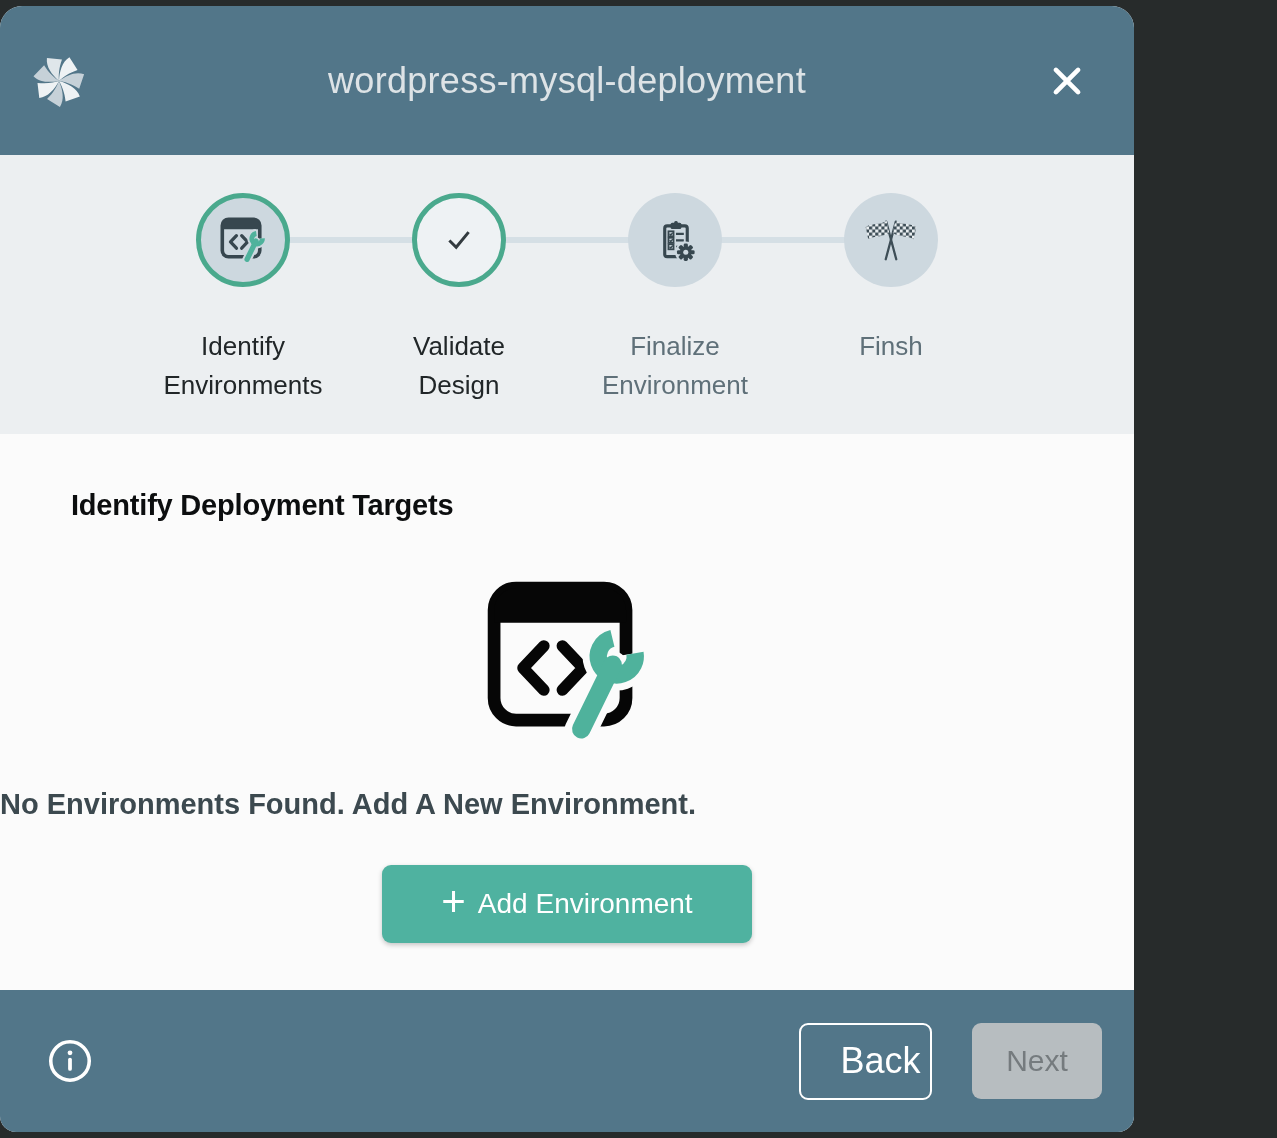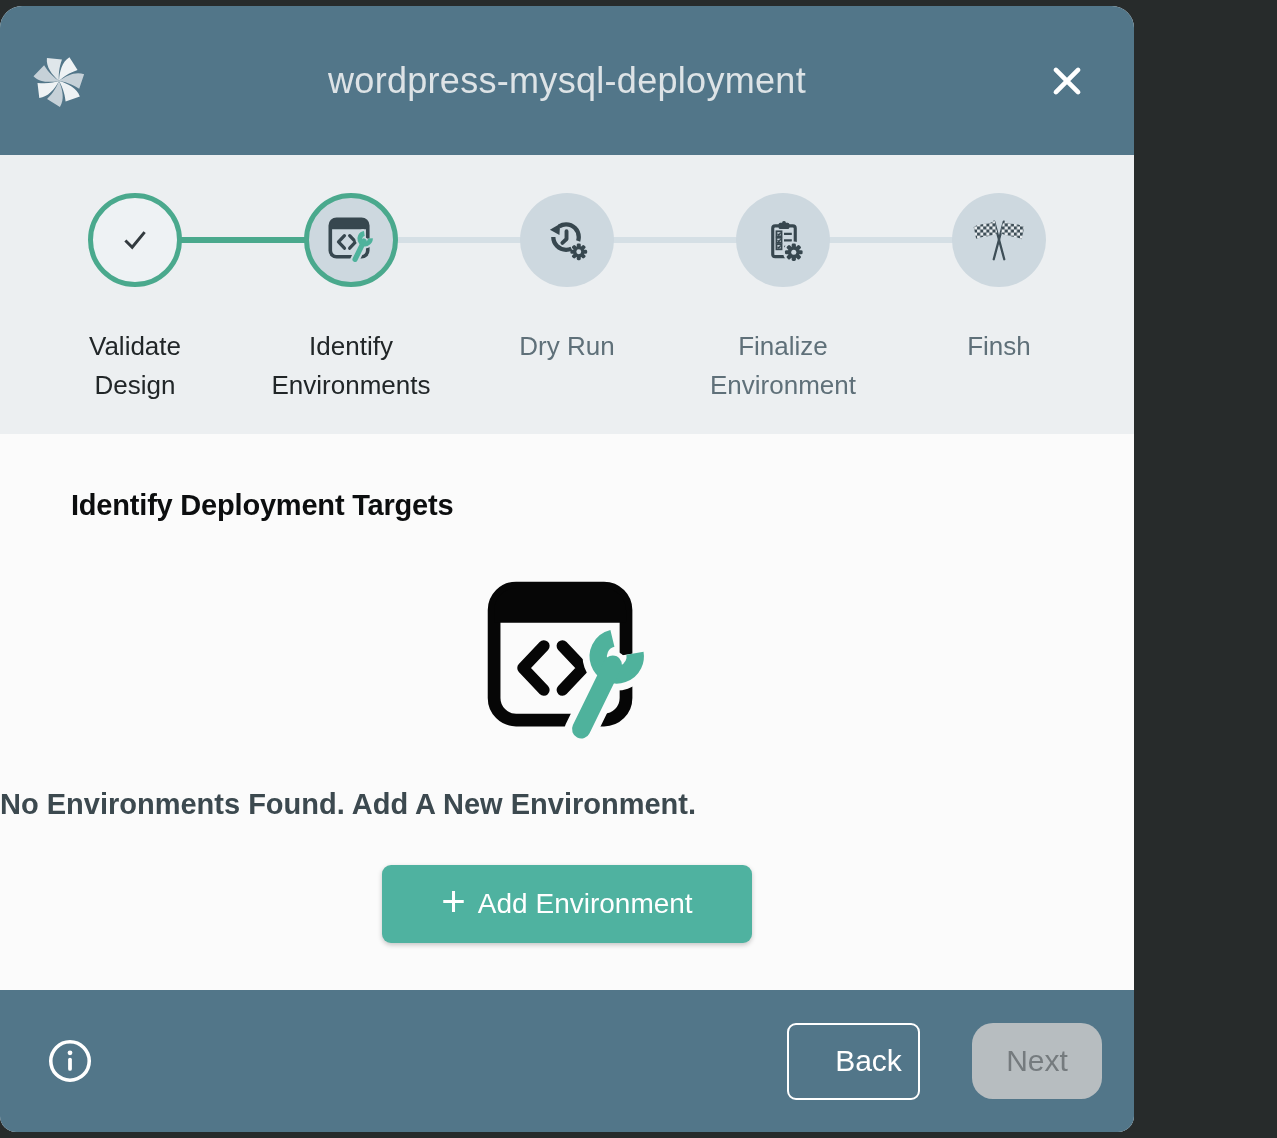--- a/index.html
+++ b/index.html
@@ -56,24 +56,24 @@
   .add-btn{display:flex;align-items:center;justify-content:center;gap:12px;
     width:370px;height:78px;background:var(--btn-teal);color:#fff;border:none;cursor:pointer;
     border-radius:9px;font-family:"Liberation Sans",sans-serif;font-size:28px;font-weight:500;
     box-shadow:0 2px 5px rgba(0,0,0,.22);}
   .plus-glyph{font-size:42px;font-weight:300;line-height:0;position:relative;top:-2px;}
   
   .footer{height:142px;flex:0 0 142px;background:var(--blue);display:flex;align-items:center;}
   .info-btn{margin-left:46px;width:48px;height:48px;background:transparent;border:none;
     padding:0;cursor:pointer;display:flex;align-items:center;justify-content:center;}
   .back-btn{margin-left:auto;width:133px;height:77px;background:transparent;
-    border:2px solid #fff;border-radius:9px;color:#fff;font-size:30px;
+    border:2px solid #fff;border-radius:9px;color:#fff;font-size:36px;
     font-family:"Liberation Sans",sans-serif;cursor:pointer;padding-left:36px;}
-  .next-btn{margin-left:52px;margin-right:32px;width:130px;height:76px;
-    background:#b7bdc0;border:none;border-radius:21px;color:#757b7e;font-size:30px;
+  .next-btn{margin-left:40px;margin-right:32px;width:130px;height:76px;
+    background:#b7bdc0;border:none;border-radius:9px;color:#757b7e;font-size:30px;
     font-family:"Liberation Sans",sans-serif;cursor:not-allowed;}
   .svg-defs{position:absolute;width:0;height:0;overflow:hidden;}
   .step-icon{display:block;}
 </style>
 </head>
 <body>
 
 <svg class="svg-defs" aria-hidden="true">
   <symbol id="sym-code-wrench" viewBox="0 0 140 140">
     <rect x="7" y="7" width="114" height="114" rx="19" fill="none" stroke="currentColor" stroke-width="11"></rect>
@@ -116,49 +116,38 @@
     <div class="title">wordpress-mysql-deployment</div>
     <button class="close-btn" aria-label="Close">
       <svg width="38" height="38" viewBox="0 0 36 36">
         <path d="M7.5 7.5 L28.5 28.5 M28.5 7.5 L7.5 28.5" stroke="#fff" stroke-width="4.4" stroke-linecap="round" fill="none"></path>
       </svg>
     </button>
   </div>
 
   <div class="stepper">
 
+    <div class="step active conn-teal">
+      <div class="step-circle">
+        <svg class="step-icon" width="46" height="46" viewBox="0 0 140 140" style="color:#37474f;">
+          <use href="#sym-code-wrench"></use>
+        </svg>
+      </div>
+      <div class="step-label">Identify Environments</div>
+    </div>
+
     <div class="step completed">
       <div class="step-circle">
         <svg class="step-icon" width="42" height="42" viewBox="0 0 48 48">
           <path d="M13 24.5 L20.8 32.3 L35 15" fill="none" stroke="#333b3f" stroke-width="3.4"></path>
         </svg>
       </div>
       <div class="step-label">Validate Design</div>
     </div>
 
-    <div class="step active conn-teal">
-      <div class="step-circle">
-        <svg class="step-icon" width="46" height="46" viewBox="0 0 140 140" style="color:#37474f;">
-          <use href="#sym-code-wrench"></use>
-        </svg>
-      </div>
-      <div class="step-label">Identify Environments</div>
-    </div>
-
-    <div class="step pending">
-      <div class="step-circle">
-        <svg class="step-icon" width="47" height="47" viewBox="0 0 48 48">
-          <circle cx="22.5" cy="20.5" r="13" fill="none" stroke="#37474f" stroke-width="4.4" pathLength="100" stroke-dasharray="5 13 32 16 34"></circle>
-          <polygon points="6,13 16.5,7 15.8,18.5" fill="#37474f"></polygon>
-          <path d="M23 14.5 V22.5 L18.8 26.5" fill="none" stroke="#37474f" stroke-width="4" stroke-linecap="round" stroke-linejoin="round"></path>
-          <use href="#sym-gear" x="26" y="26" width="19" height="19"></use>
-        </svg>
-      </div>
-      <div class="step-label">Dry Run</div>
-    </div>
 
     <div class="step pending">
       <div class="step-circle">
         <svg class="step-icon" width="47" height="47" viewBox="0 0 48 48">
           <rect x="13" y="9" width="23" height="31.5" rx="2.5" fill="none" stroke="#37474f" stroke-width="3.2"></rect>
           <rect x="19" y="5.8" width="11" height="6.4" rx="1.6" fill="#37474f"></rect>
           <rect x="22.6" y="4.2" width="3.8" height="3.4" rx="1.6" fill="#37474f"></rect>
           <g stroke="#37474f" fill="none">
             <rect x="16.8" y="14.6" width="5.2" height="5.2" stroke-width="1.8"></rect>
             <path d="M17.9 17.2 L19.2 18.5 L21.1 15.9" stroke-width="1.4"></path>

